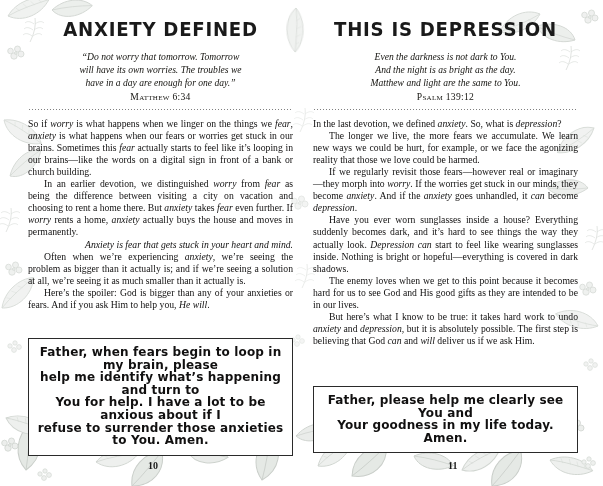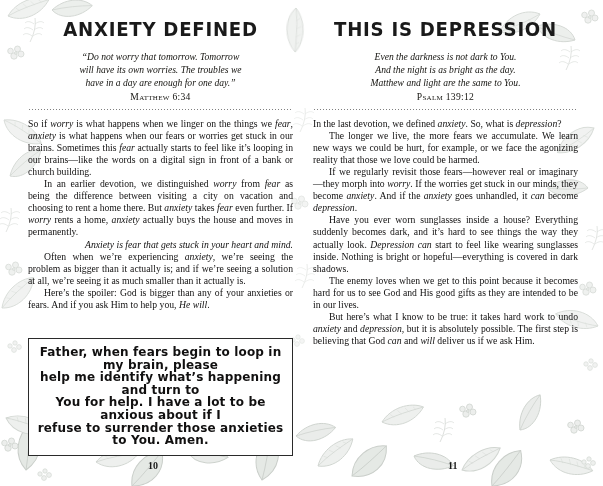--- a/index.html
+++ b/index.html
@@ -296,18 +296,22 @@
       <div class="body-copy">
         <p>In the last devotion, we defined <em>anxiety</em>. So, what is <em>depression</em>?</p>
         <p class="indent">The longer we live, the more fears we accumulate. We learn new ways we could be hurt, for example, or we face the agonizing reality that those we love could be harmed.</p>
         <p class="indent">If we regularly revisit those fears—however real or imaginary—they morph into <em>worry</em>. If the worries get stuck in our minds, they become <em>anxiety</em>. And if the <em>anxiety</em> goes unhandled, it <em>can</em> become <em>depression</em>.</p>
         <p class="indent">Have you ever worn sunglasses inside a house? Everything suddenly becomes dark, and it’s hard to see things the way they actually look. <em>Depression</em> <em>can</em> start to feel like wearing sunglasses inside. Nothing is bright or hopeful—everything is covered in dark shadows.</p>
         <p class="indent">The enemy loves when we get to this point because it becomes hard for us to see God and His good gifts as they are intended to be in our lives.</p>
         <p class="indent">But here’s what I know to be true: it takes hard work to undo <em>anxiety</em> and <em>depression</em>, but it is absolutely possible. The first step is believing that God <em>can</em> and <em>will</em> deliver us if we ask Him.</p>
       </div>
     </div>
 
+    <div class="prayer-box" style="top:386px;">
+      <p class="prayer-text">Father, please help me clearly see You and</p>
+      <p class="prayer-text">Your goodness in my life today. Amen.</p>
+    </div>
   </div>
 
   <div class="folio folio-left">10</div>
   <div class="folio folio-right">11</div>
 
 </div>
 
 </body></html>

